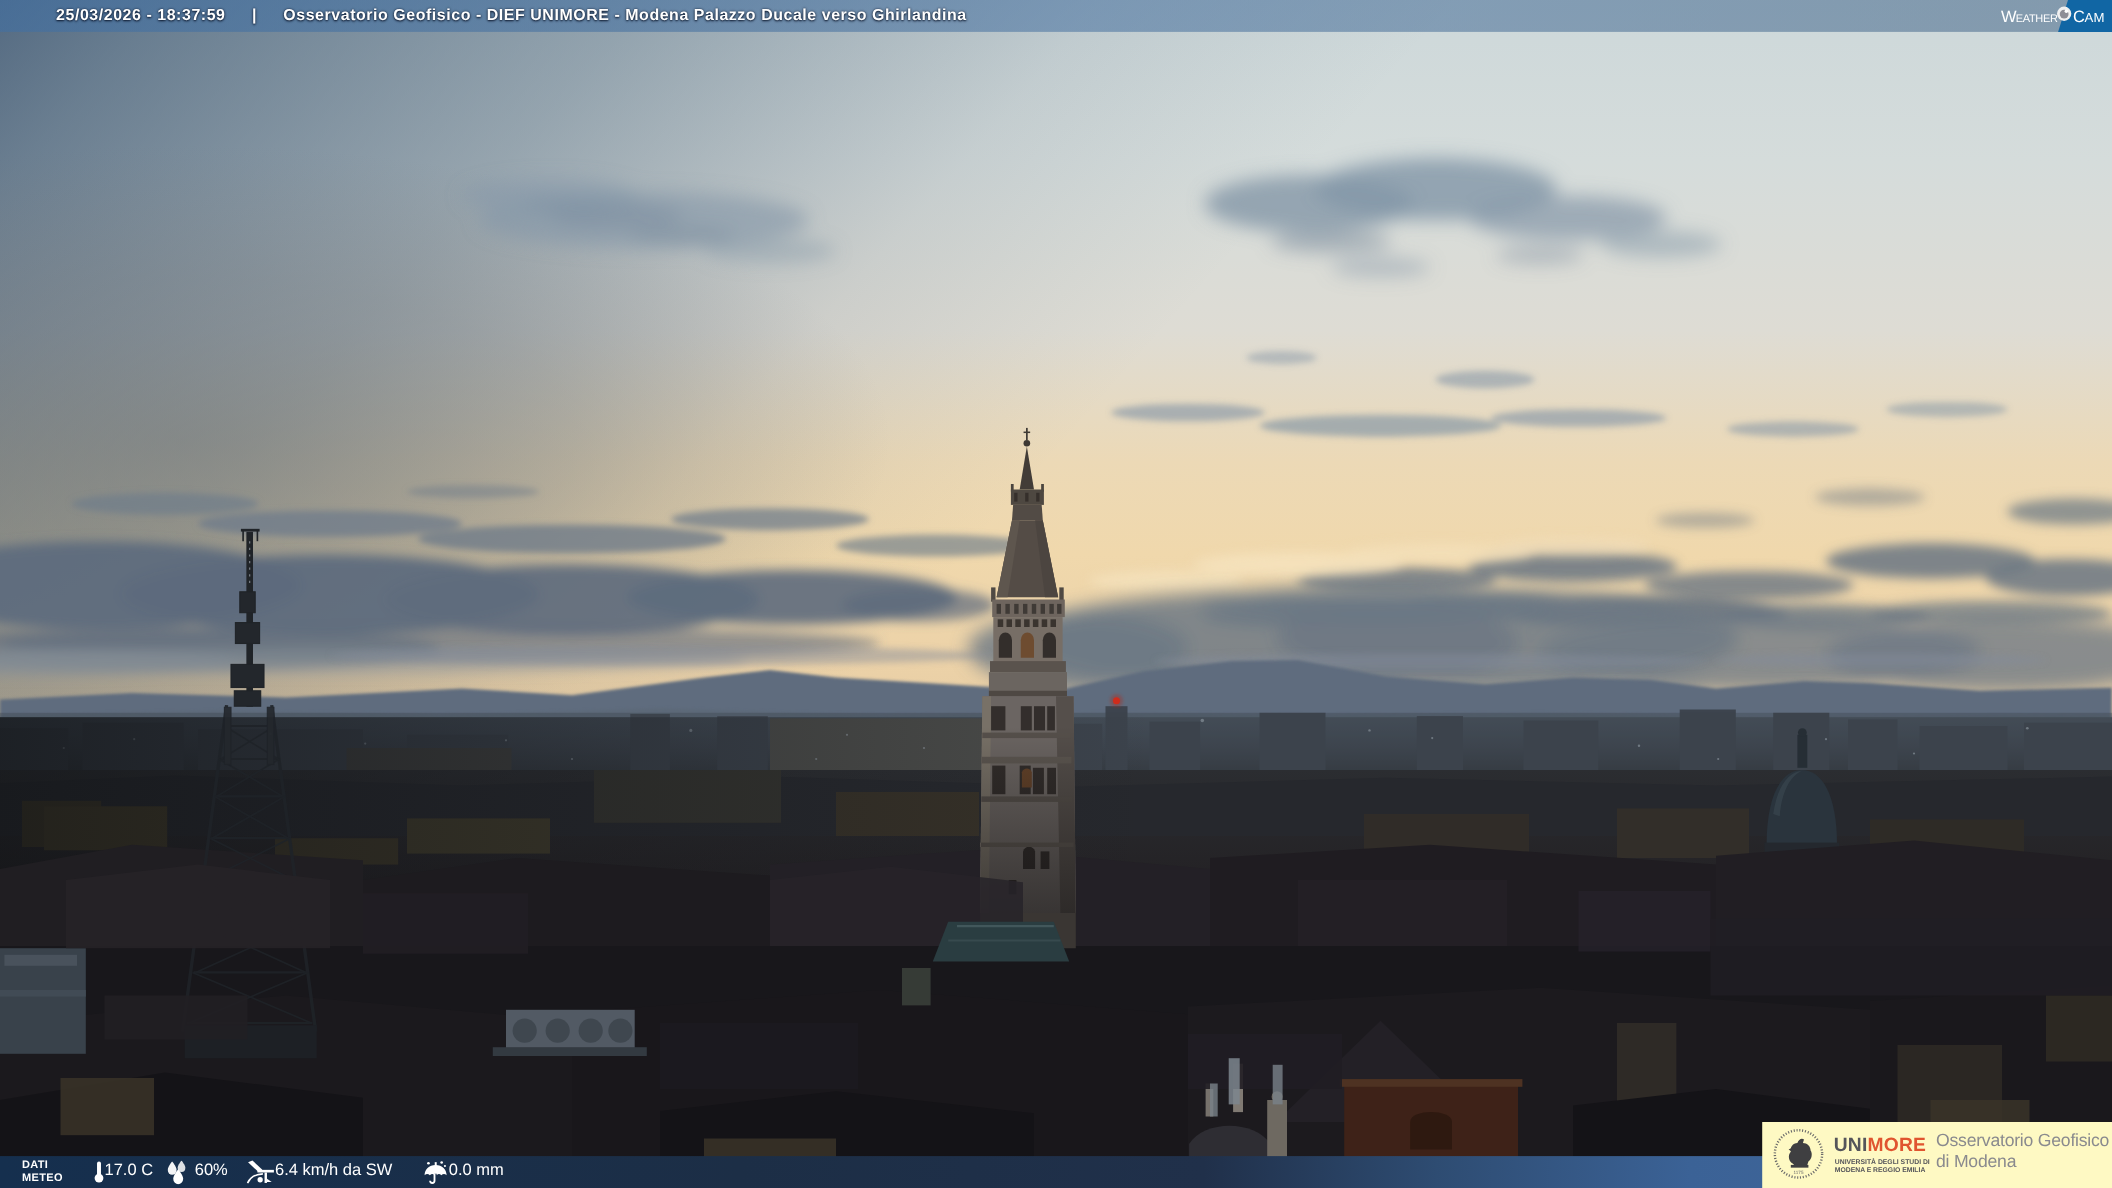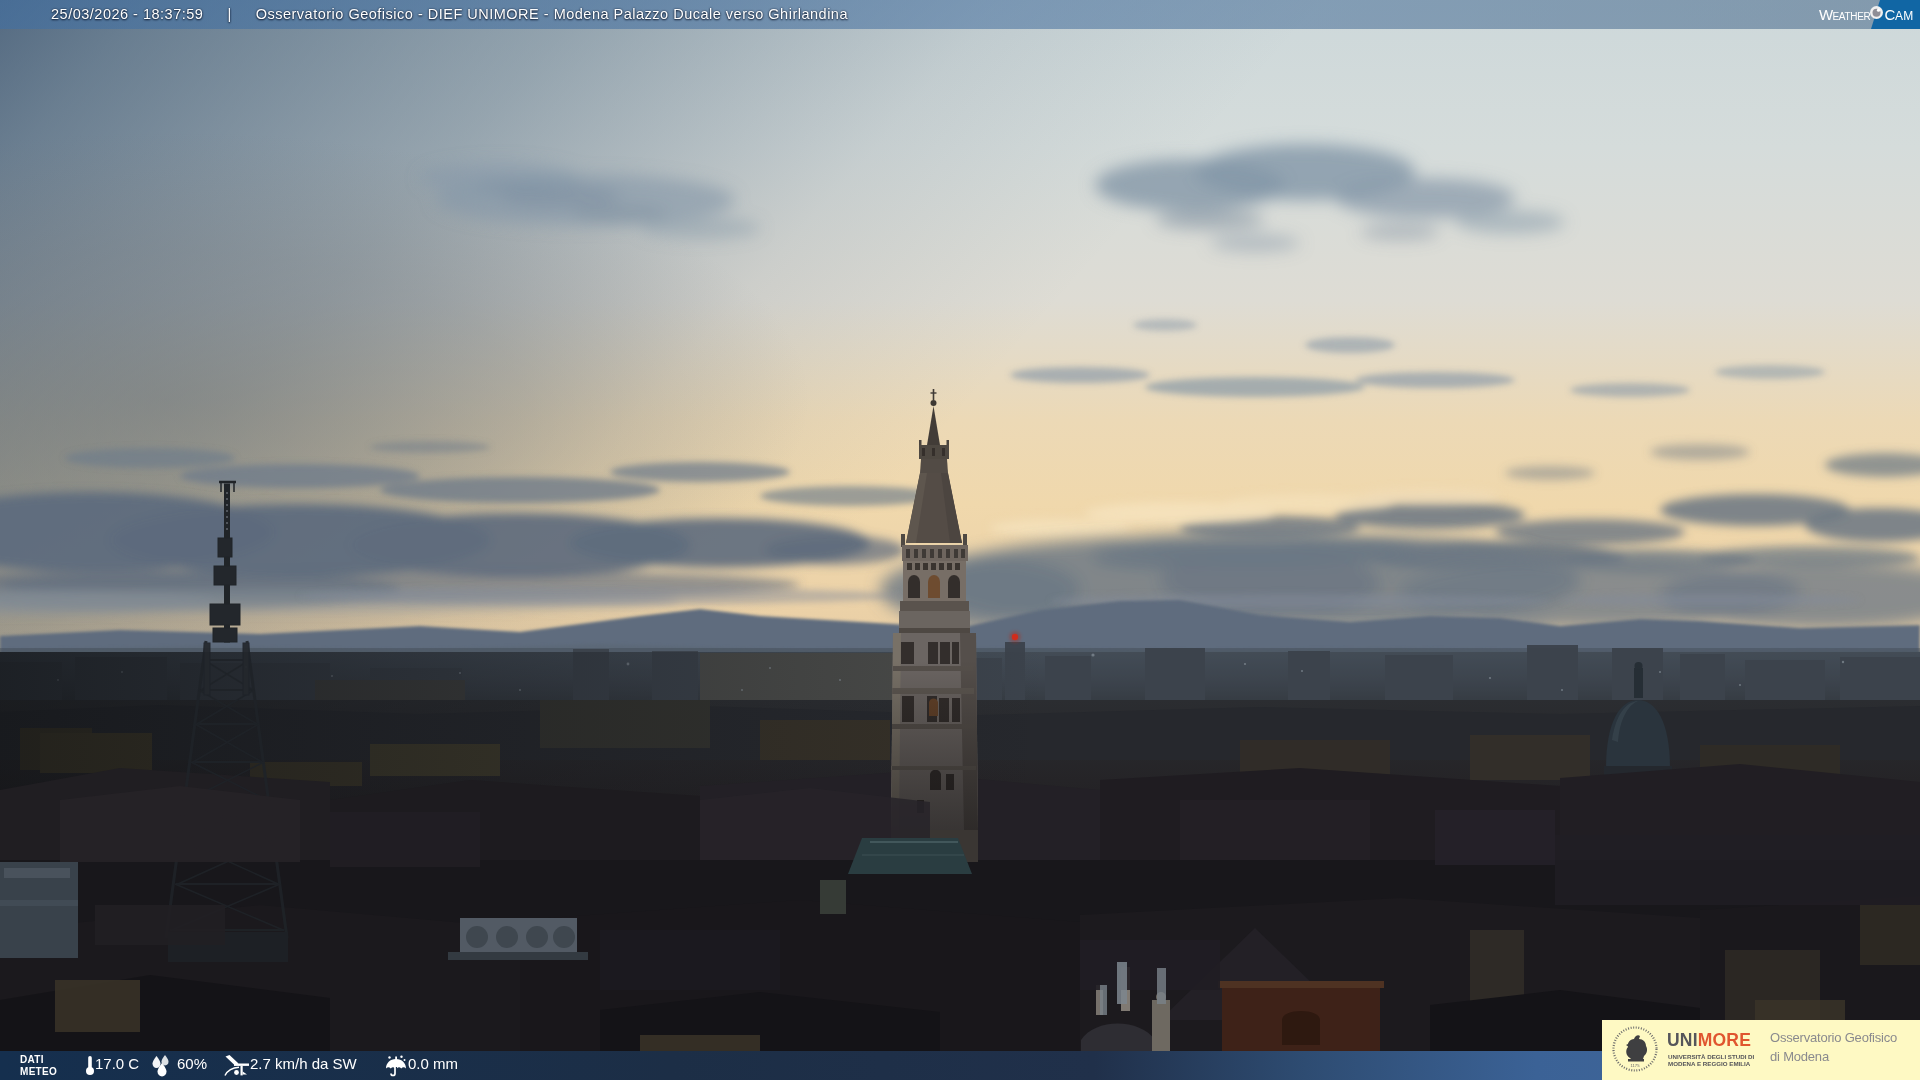--- a/index.html
+++ b/index.html
@@ -1,28 +1,28 @@
 <!DOCTYPE html>
 <html><head>
 <meta charset="utf-8">
 <style>
   html,body{margin:0;padding:0;background:#000;}
   #stage{position:relative;width:1920px;height:1080px;overflow:hidden;font-family:"Liberation Sans",sans-serif;}
   #scene{position:absolute;left:0;top:0;}
-  .hdr{position:absolute;top:6px;left:51px;color:#fff;font-weight:normal;font-size:14.5px;letter-spacing:.5px;white-space:nowrap;text-shadow:0 1px 2px rgba(5,15,35,.9),0 0 2px rgba(5,15,35,.7);}
+  .hdr{position:absolute;top:6px;left:51px;color:#fff;font-weight:bold;font-size:14.5px;letter-spacing:.5px;white-space:nowrap;text-shadow:0 1px 2px rgba(5,15,35,.9),0 0 2px rgba(5,15,35,.7);}
   .hdr .sep{display:inline-block;margin:0 24px;}
   .wcam{position:absolute;top:0;right:0;height:29px;}
   .bbar{position:absolute;left:0;top:1051px;width:1920px;height:29px;background:linear-gradient(90deg,#152f4e 0%,#1c2e46 35%,#20304a 57%,#2e4c72 68%,#3b6296 80%,#44699c 100%);}
   .bbar .t{position:absolute;color:#fff;font-weight:normal;font-size:15px;top:4px;white-space:nowrap;letter-spacing:0;}
   .dati{position:absolute;left:20px;top:3px;color:#fff;font-weight:bold;font-size:10px;line-height:11.5px;letter-spacing:.3px;}
   .ubox{position:absolute;left:1602px;top:1020px;width:318px;height:60px;background:#fef9c3;}
   .uni-t{position:absolute;left:65px;top:10px;font-size:17.5px;font-weight:bold;letter-spacing:.2px;color:#55555a;}
   .uni-t .mo{color:#e0552f;}
   .uni-s{position:absolute;left:66px;top:33px;font-size:6.2px;font-weight:bold;color:#55555a;line-height:7.4px;letter-spacing:0;}
-  .oss{position:absolute;left:168px;top:9px;font-size:13px;color:#8a8a8e;line-height:18.5px;letter-spacing:-0.2px;white-space:nowrap;}
+  .oss{position:absolute;left:158px;top:9px;font-size:16px;color:#8a8a8e;line-height:18.5px;letter-spacing:-0.2px;white-space:nowrap;}
 </style>
 </head>
 <body>
 <div id="stage">
 <svg id="scene" width="1920" height="1080" viewBox="0 0 1920 1080">
 <defs>
   <linearGradient id="sky" x1="0" y1="0" x2="0" y2="700" gradientUnits="userSpaceOnUse">
     <stop offset="0" stop-color="#cdd8da"></stop>
     <stop offset="0.21" stop-color="#d5dcdb"></stop>
     <stop offset="0.43" stop-color="#dedcd4"></stop>
@@ -470,21 +470,21 @@
   </svg>
   <div class="t" style="left:177px">60%</div>
   <svg style="position:absolute;left:224px;top:3px" width="26" height="23" viewBox="0 0 26 23">
     <polygon points="1.5,2.5 5.5,1 14.5,9.5 11,11.5" fill="#fff"></polygon>
     <rect x="10" y="9.5" width="15" height="2.4" fill="#fff"></rect>
     <rect x="16.5" y="11.9" width="2.2" height="9.5" fill="#fff"></rect>
     <polygon points="18.7,17.5 23,20.5 18.7,20.5" fill="#fff"></polygon>
     <circle cx="12.5" cy="18.5" r="2.4" fill="#fff"></circle>
     <path d="M1,21.5 C4,15.5 8,13.5 15,13.2" stroke="#fff" stroke-width="1.5" fill="none"></path>
   </svg>
-  <div class="t" style="left:250px">2.7 km/h da SW</div>
+  <div class="t" style="left:250px">6.4 km/h da SW</div>
   <svg style="position:absolute;left:385px;top:4px" width="22" height="22" viewBox="0 0 22 22">
     <path d="M11,4 C5,4 1,8.2 1,13.4 C2.6,11.8 4.2,11.8 5.8,13.4 C7.2,11.9 8.7,11.9 10,13.3 L10,12 L12,12 L12,13.3 C13.3,11.9 14.8,11.9 16.2,13.4 C17.8,11.8 19.4,11.8 21,13.4 C21,8.2 17,4 11,4 Z" fill="#fff"></path>
     <path d="M10,12 L10,18.5 a2,2 0 0 1 -4,0" stroke="#fff" stroke-width="1.7" fill="none"></path>
     <rect x="10.2" y="1.5" width="1.8" height="3.5" fill="#fff"></rect>
     <circle cx="4.5" cy="2.5" r="1.2" fill="#fff"></circle>
     <circle cx="16.5" cy="1.8" r="1.2" fill="#fff"></circle>
     <circle cx="19.5" cy="5" r="1" fill="#fff"></circle>
   </svg>
   <div class="t" style="left:408px">0.0 mm</div>
 </div>

